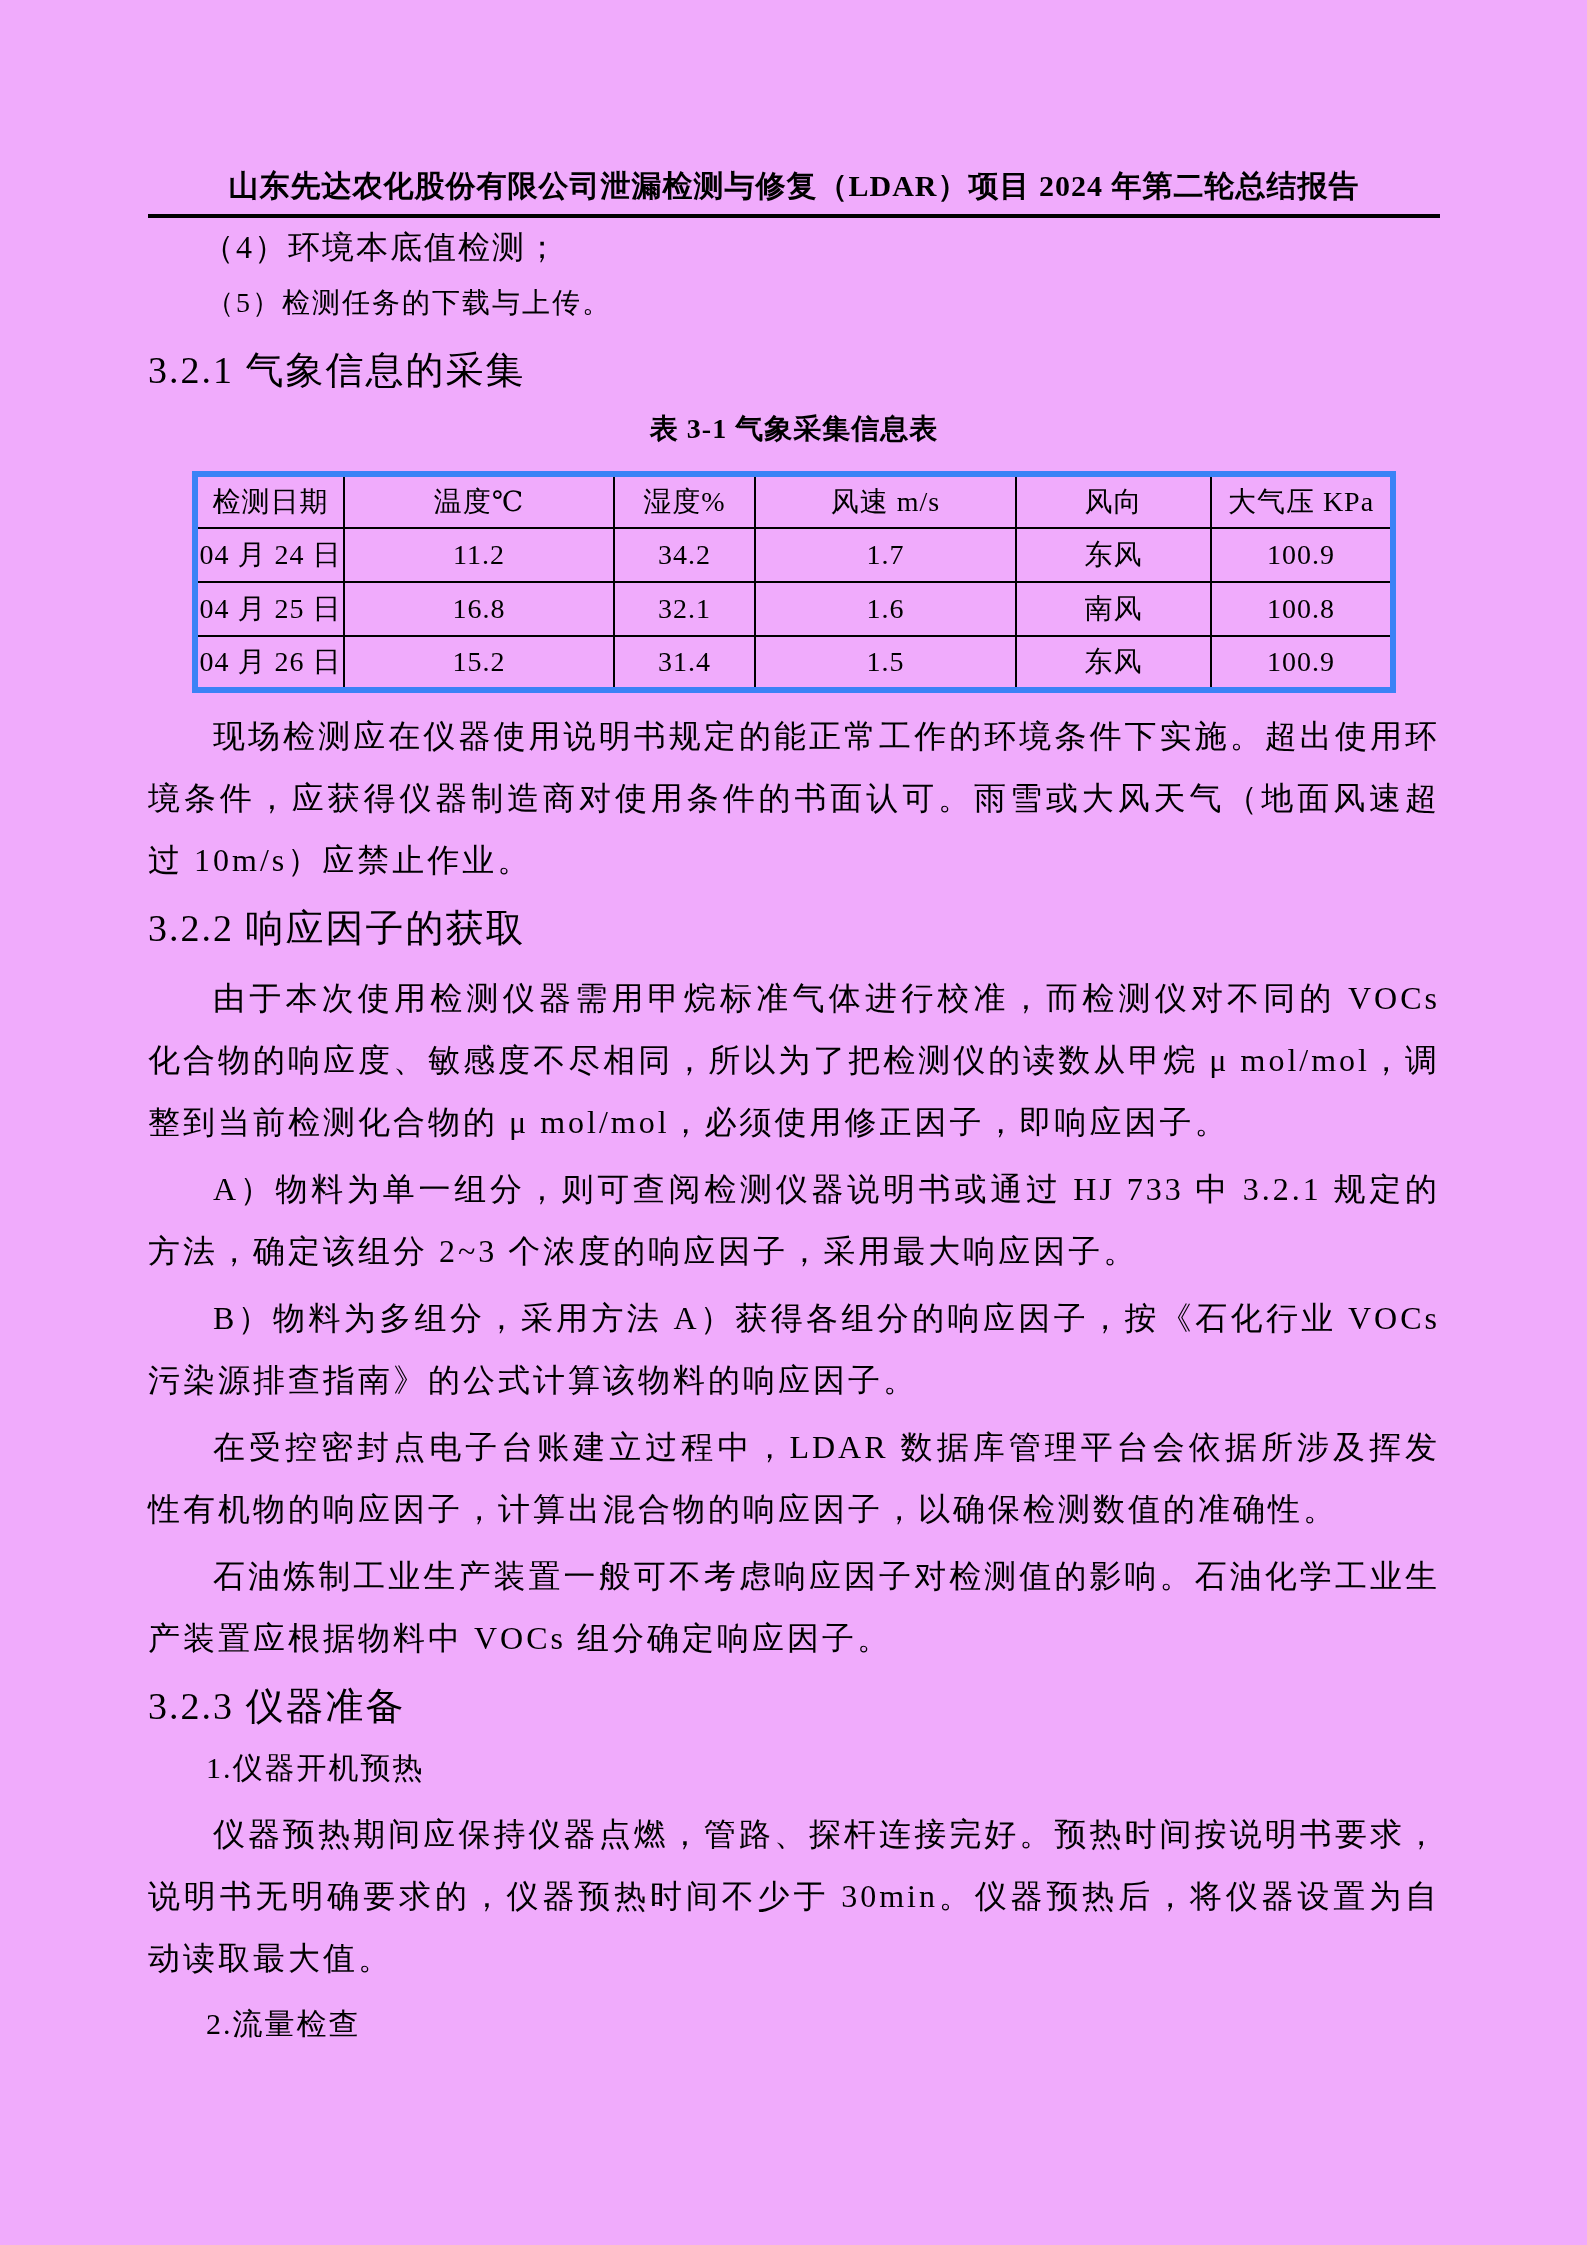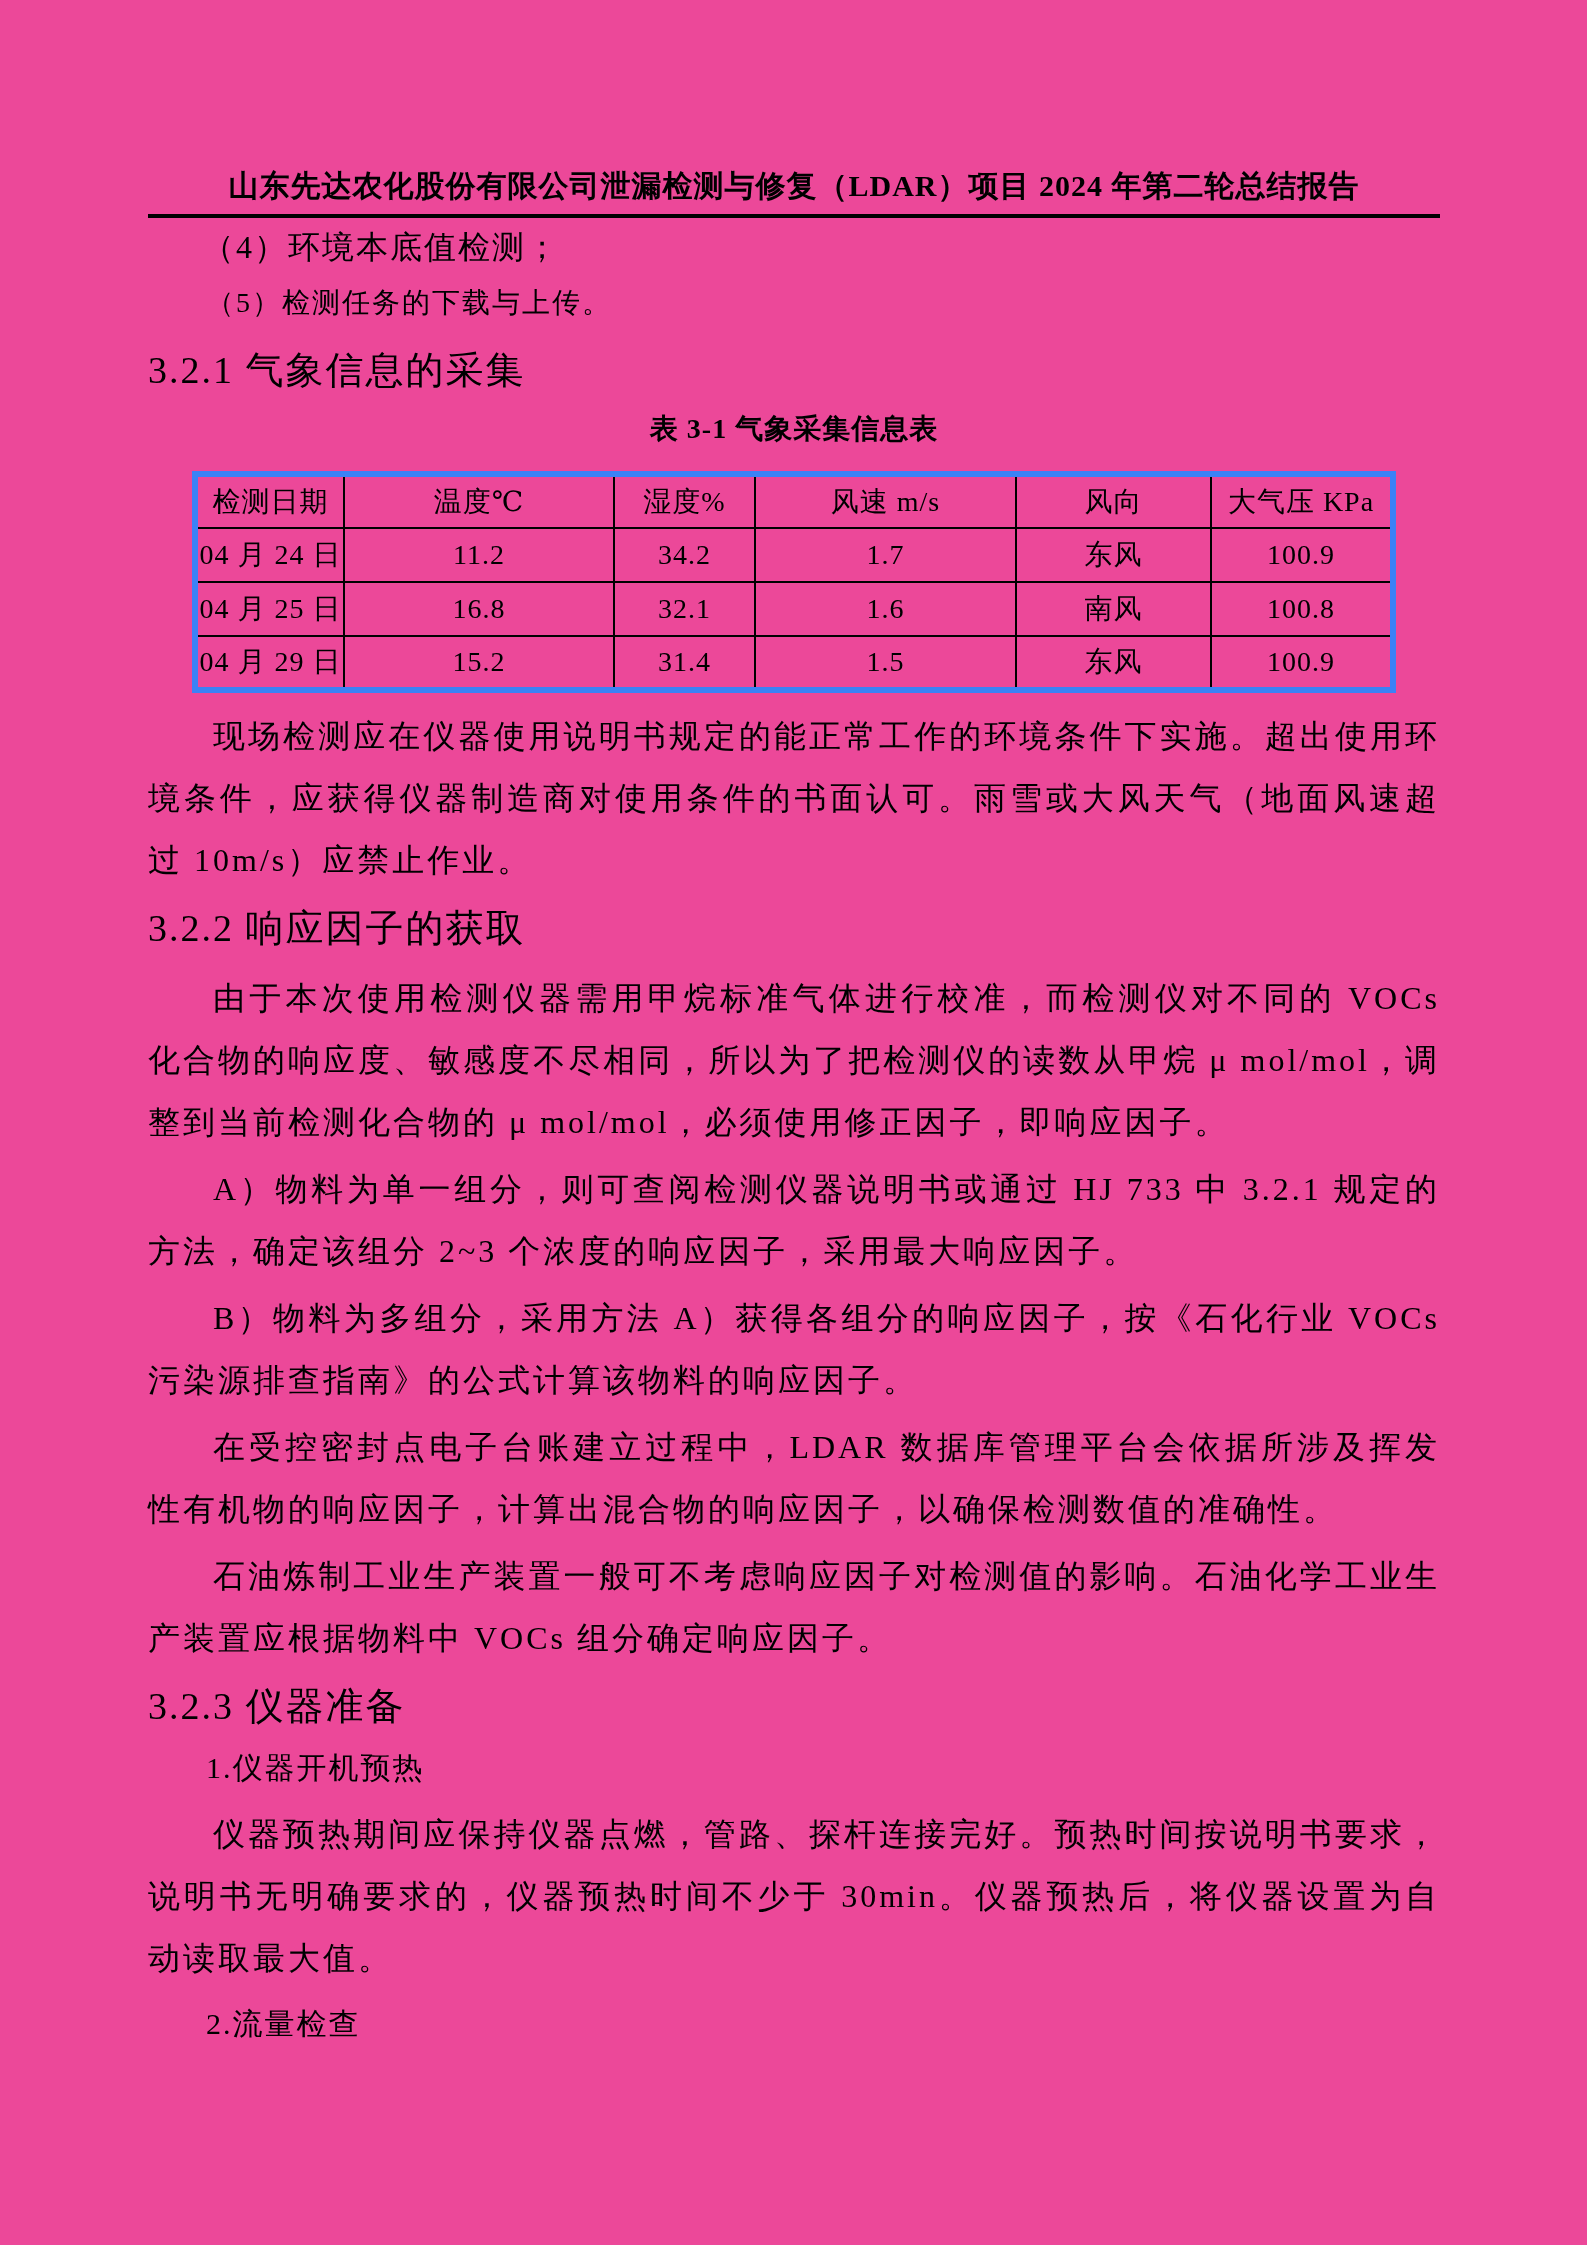--- a/index.html
+++ b/index.html
@@ -1,21 +1,21 @@
 <!DOCTYPE html>
 <html><head>
 <meta charset="utf-8">
 <style>
   * { box-sizing: border-box; margin: 0; padding: 0; }
   html, body { background: #ffffff; }
   .page {
     position: relative;
     width: 1587px;
     height: 2245px;
-    background: #ec4899;
+    background: #f0abfc;
     color: #000000;
     font-family: "Liberation Serif", "DejaVu Serif", serif;
     overflow: hidden;
   }
   .content {
     padding: 0 147px 0 148px;
   }
   .doc-title {
     padding-top: 166px;
     text-align: center;
@@ -149,21 +149,21 @@
         </tr>
         <tr>
           <td>04 月 25 日</td>
           <td>16.8</td>
           <td>32.1</td>
           <td>1.6</td>
           <td>南风</td>
           <td>100.8</td>
         </tr>
         <tr>
-          <td>04 月 29 日</td>
+          <td>04 月 26 日</td>
           <td>15.2</td>
           <td>31.4</td>
           <td>1.5</td>
           <td>东风</td>
           <td>100.9</td>
         </tr>
       </tbody>
     </table>
 
     <p class="body-para">现场检测应在仪器使用说明书规定的能正常工作的环境条件下实施。超出使用环境条件，应获得仪器制造商对使用条件的书面认可。雨雪或大风天气（地面风速超过 10m/s）应禁止作业。</p>

